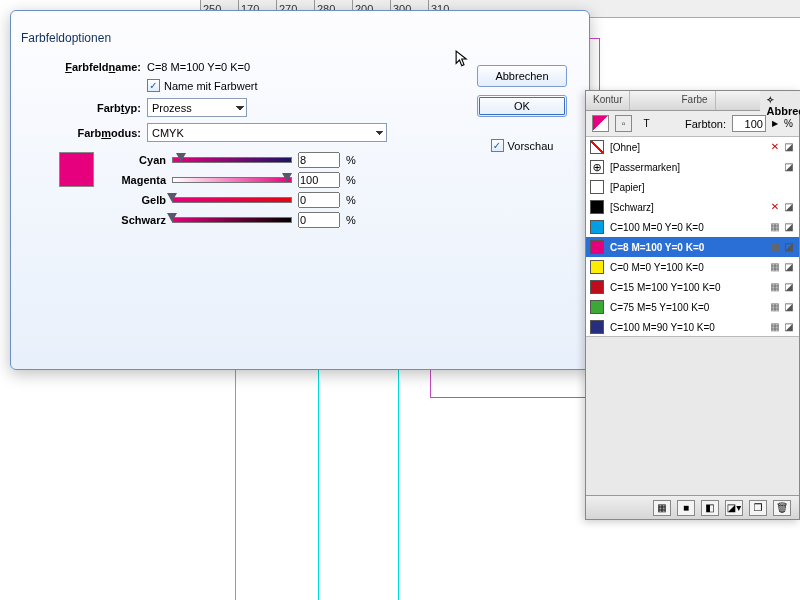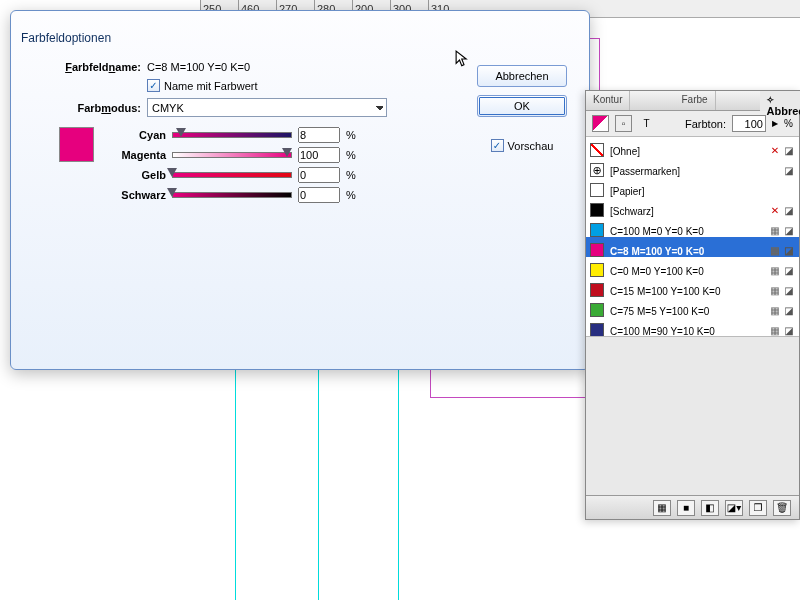--- a/index.html
+++ b/index.html
@@ -52,21 +52,21 @@
   .panel .tab.active { background:#e9e9e9; border-bottom:1px solid #e9e9e9; margin-bottom:-1px; font-weight:bold; color:#000; }
   .panel .tab-extra { margin-left:auto; display:flex; }
   .panel .tab-extra span { width:16px; text-align:center; font-size:9px; color:#555; border-left:1px solid #bbb; line-height:20px; cursor:pointer; }
 
   .panel .toolbar { display:flex; align-items:center; gap:6px; padding:4px 6px; border-bottom:1px solid #bbb; background:#ededed; }
   .panel .toolbar .ico { width:17px; height:17px; border:1px solid #888; display:flex; align-items:center; justify-content:center; font-size:10px; cursor:pointer; }
   .farbton-input { width:34px; height:17px; border:1px solid #888; background:#fff; text-align:right; padding-right:2px; }
   .pct { font-size:10px; }
 
   .swatch-list { background:#fff; height:200px; overflow:auto; border-bottom:1px solid #bbb; }
-  .sw-row { display:flex; align-items:flex-end; height:20px; padding:0 4px; gap:6px; cursor:pointer; }
+  .sw-row { display:flex; align-items:center; height:20px; padding:0 4px; gap:6px; cursor:pointer; }
   .sw-row.selected { background:#2a6fd6; color:#fff; font-weight:bold; }
   .sw-chip { width:14px; height:14px; border:1px solid #555; flex-shrink:0; }
   .sw-name { flex:1; font-size:10px; white-space:nowrap; overflow:hidden; }
   .sw-icons { display:flex; gap:2px; }
   .sw-icons span { width:12px; height:12px; font-size:10px; text-align:center; }
 
   .panel .footer { position:absolute; bottom:0; left:0; right:0; height:24px; display:flex; gap:6px; align-items:center; justify-content:flex-end; padding:0 8px; background:linear-gradient(#efefef,#d6d6d6); border-top:1px solid #999; }
   .panel .footer .fbtn { width:18px; height:16px; border:1px solid #888; background:#f4f4f4; cursor:pointer; display:flex; align-items:center; justify-content:center; font-size:10px; }
 
   .cursor { position:absolute; z-index:50; pointer-events:none; }
@@ -80,21 +80,21 @@
   .chip-none { background:#fff; position:relative; }
   .chip-none::after { content:""; position:absolute; left:0; top:0; width:100%; height:100%; background:linear-gradient(to top right, transparent 45%, red 45%, red 55%, transparent 55%); }
   .chip-reg { background:#fff; display:flex; align-items:center; justify-content:center; }
   .chip-reg::before { content:"⊕"; font-size:11px; color:#000; line-height:1; }
 </style>
 </head>
 <body>
 
 <div class="ruler">
   <div>250</div>
-    <div>460</div>
+    <div>170</div>
     <div>270</div>
     <div>280</div>
     <div>200</div>
     <div>300</div>
     <div>310</div>
 </div>
 
 <div class="canvas">
   <div class="shape"></div>
   <div class="guide-v" style="left:235px"></div>
@@ -117,20 +117,26 @@
 
     <div class="row">
       <span class="label"><span class="underline">F</span>arbfeld<span class="underline">n</span>ame:</span>
       <span class="name-value">C=8 M=100 Y=0 K=0</span>
     </div>
     <div class="row" style="margin-left:116px">
       <label class="checkbox">
         <span class="box">✓</span>
         <span>Name mit Farbwert</span>
       </label>
+    </div>
+    <div class="row">
+      <span class="label">Farb<span class="underline">t</span>yp:</span>
+      <select style="width:100px">
+        <option>Prozess</option>
+      </select>
     </div>
     <div class="row" style="margin-left:-75px">
       <span class="label" style="width:185px">Farb<span class="underline">m</span>odus:</span>
       <select style="width:240px">
         <option>CMYK</option>
       </select>
     </div>
 
     <div class="slider-area">
       <div style="display:flex; gap:12px">

